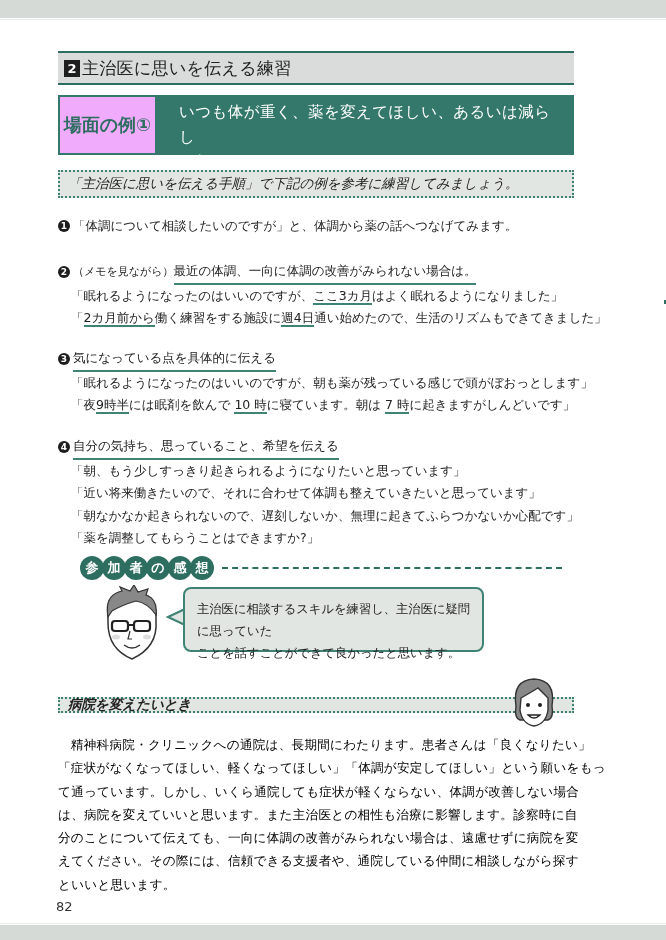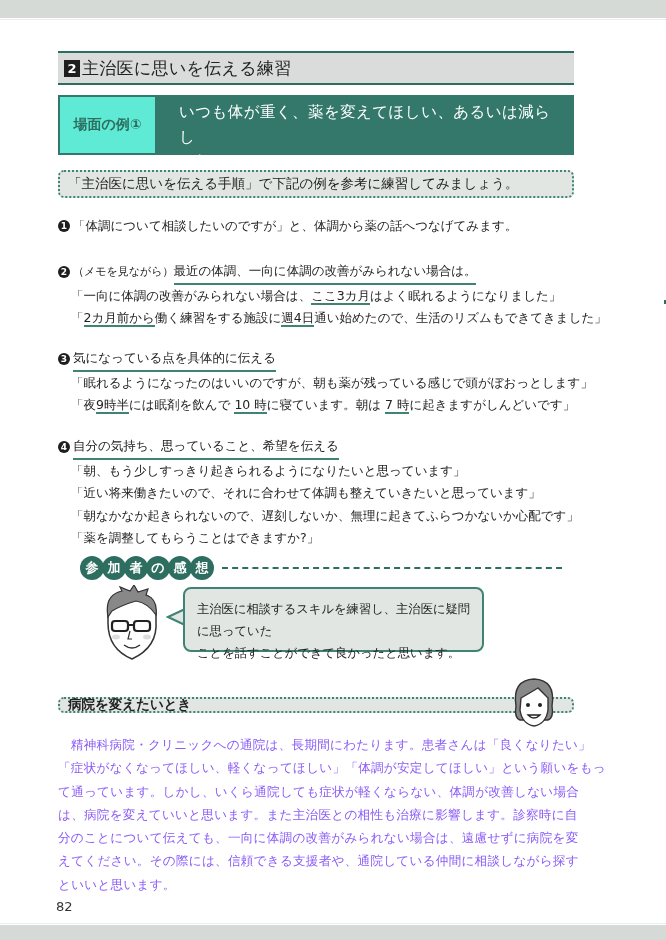--- a/index.html
+++ b/index.html
@@ -12,27 +12,27 @@
 
     .section-title { position: absolute; left: 58px; top: 51px; width: 516px; height: 34px;
       background: #d9dcda; border-top: 2px solid #2d6e60; border-bottom: 2px solid #2d6e60;
       display: flex; align-items: center; padding-left: 6px; }
     .section-num { display: inline-flex; width: 16px; height: 17px; background: #1e1e1e; color: #fff;
       font-size: 13px; font-weight: bold; align-items: center; justify-content: center; margin-right: 2px; }
     .section-text { font-size: 17px; font-weight: normal; color: #222; letter-spacing: 0.3px; }
 
     .scene { position: absolute; left: 58px; top: 95px; width: 516px; height: 60px;
       background: #33786a; display: flex; }
-    .scene-label { width: 95px; margin: 2px; background: #5eead4; color: #2d6e60;
-      font-weight: bold; font-size: 14px; display: flex; align-items: center; justify-content: center; }
+    .scene-label { width: 95px; margin: 2px; background: #f0abfc; color: #2d6e60;
+      font-weight: bold; font-size: 18px; display: flex; align-items: center; justify-content: center; }
     .scene-text { flex: 1; color: #fff; font-size: 15.5px; font-weight: normal; line-height: 25px;
       padding: 5px 10px 0 22px; letter-spacing: 0.4px; }
 
     .dotbox { position: absolute; left: 58px; width: 516px; background: #e2e6e3;
-      border: 2px dotted #3f8374; border-radius: 6px; display: flex; align-items: center; padding-left: 8px; }
+      border: 2px dotted #3f8374; border-radius: 0; display: flex; align-items: center; padding-left: 8px; font-style: italic; }
     .dotbox.intro { top: 170px; height: 28px; }
     .dotbox.intro span { font-size: 13.5px; color: #222; }
     .dotbox.hosp { top: 697px; height: 16px; }
     .dotbox.hosp span { font-size: 13.5px; color: #222; font-weight: bold; }
 
     .step { position: absolute; left: 58px; width: 530px; font-size: 12.5px; line-height: 22.5px; color: #222; }
     .step .head { display: flex; align-items: center; white-space: nowrap; }
     .bullet { display: inline-flex; width: 12px; height: 12px; border-radius: 50%; background: #1e1e1e; color: #fff;
       font-size: 9px; font-weight: bold; align-items: center; justify-content: center; margin-right: 3px; flex-shrink: 0; }
     .u { border-bottom: 2px solid #3f8374; padding-bottom: 0px; }
@@ -43,21 +43,21 @@
     .impr-char { width: 24px; height: 24px; border-radius: 50%; background: #2d6e60; color: #fff; font-weight: bold;
       font-size: 13px; display: flex; align-items: center; justify-content: center; margin-right: -2px; }
     .impr-dash { position: absolute; left: 222px; top: 567px; width: 340px; border-top: 2px dashed #2d6e60; }
 
     .face { position: absolute; }
     .bubble { position: absolute; left: 183px; top: 587px; width: 301px; height: 65px;
       background: #e2e6e3; border: 2px solid #3f8374; border-radius: 8px;
       font-size: 12.3px; line-height: 22px; padding: 9px 0 0 12px; color: #222; }
     .bubble-tail { position: absolute; left: 166px; top: 607px; width: 20px; height: 20px; }
 
-    .body-text { position: absolute; left: 58px; top: 733px; width: 526px; font-size: 12.6px; line-height: 23.3px; color: #8b5cf6; letter-spacing: 0.25px; }
+    .body-text { position: absolute; left: 58px; top: 733px; width: 526px; font-size: 12.6px; line-height: 23.3px; color: #000000; letter-spacing: 0.25px; }
     .body-text p { white-space: nowrap; }
     .page-num { position: absolute; left: 56px; top: 899px; font-size: 13px; color: #333; }
     .edge-mark { position: absolute; left: 664px; top: 300px; width: 2px; height: 4px; background: #2d6e60; }
   </style>
 </head>
 <body>
 
 <div class="topbar"></div>
 <div class="topline"></div>
 
@@ -85,21 +85,21 @@
   </div>
 </div>
 
 <div class="step" style="top:260px;">
   <div class="head">
     <span class="bullet">2</span>
     <span class="small">（メモを見ながら）</span>
     <span class="u">最近の体調、一向に体調の改善がみられない場合は。</span>
   </div>
   <div class="quote">
-    <span>「一向に体調の改善がみられない場合は、</span><span class="u">ここ3カ月</span><span>はよく眠れるようになりました」</span>
+    <span>「眠れるようになったのはいいのですが、</span><span class="u">ここ3カ月</span><span>はよく眠れるようになりました」</span>
   </div>
   <div class="quote">
     <span>「</span><span class="u">2カ月前から</span><span>働く練習をする施設に</span><span class="u">週4日</span><span>通い始めたので、生活のリズムもできてきました」</span>
   </div>
 </div>
 
 <div class="step" style="top:347px;">
   <div class="head">
     <span class="bullet">3</span>
     <span class="u">気になっている点を具体的に伝える</span>

